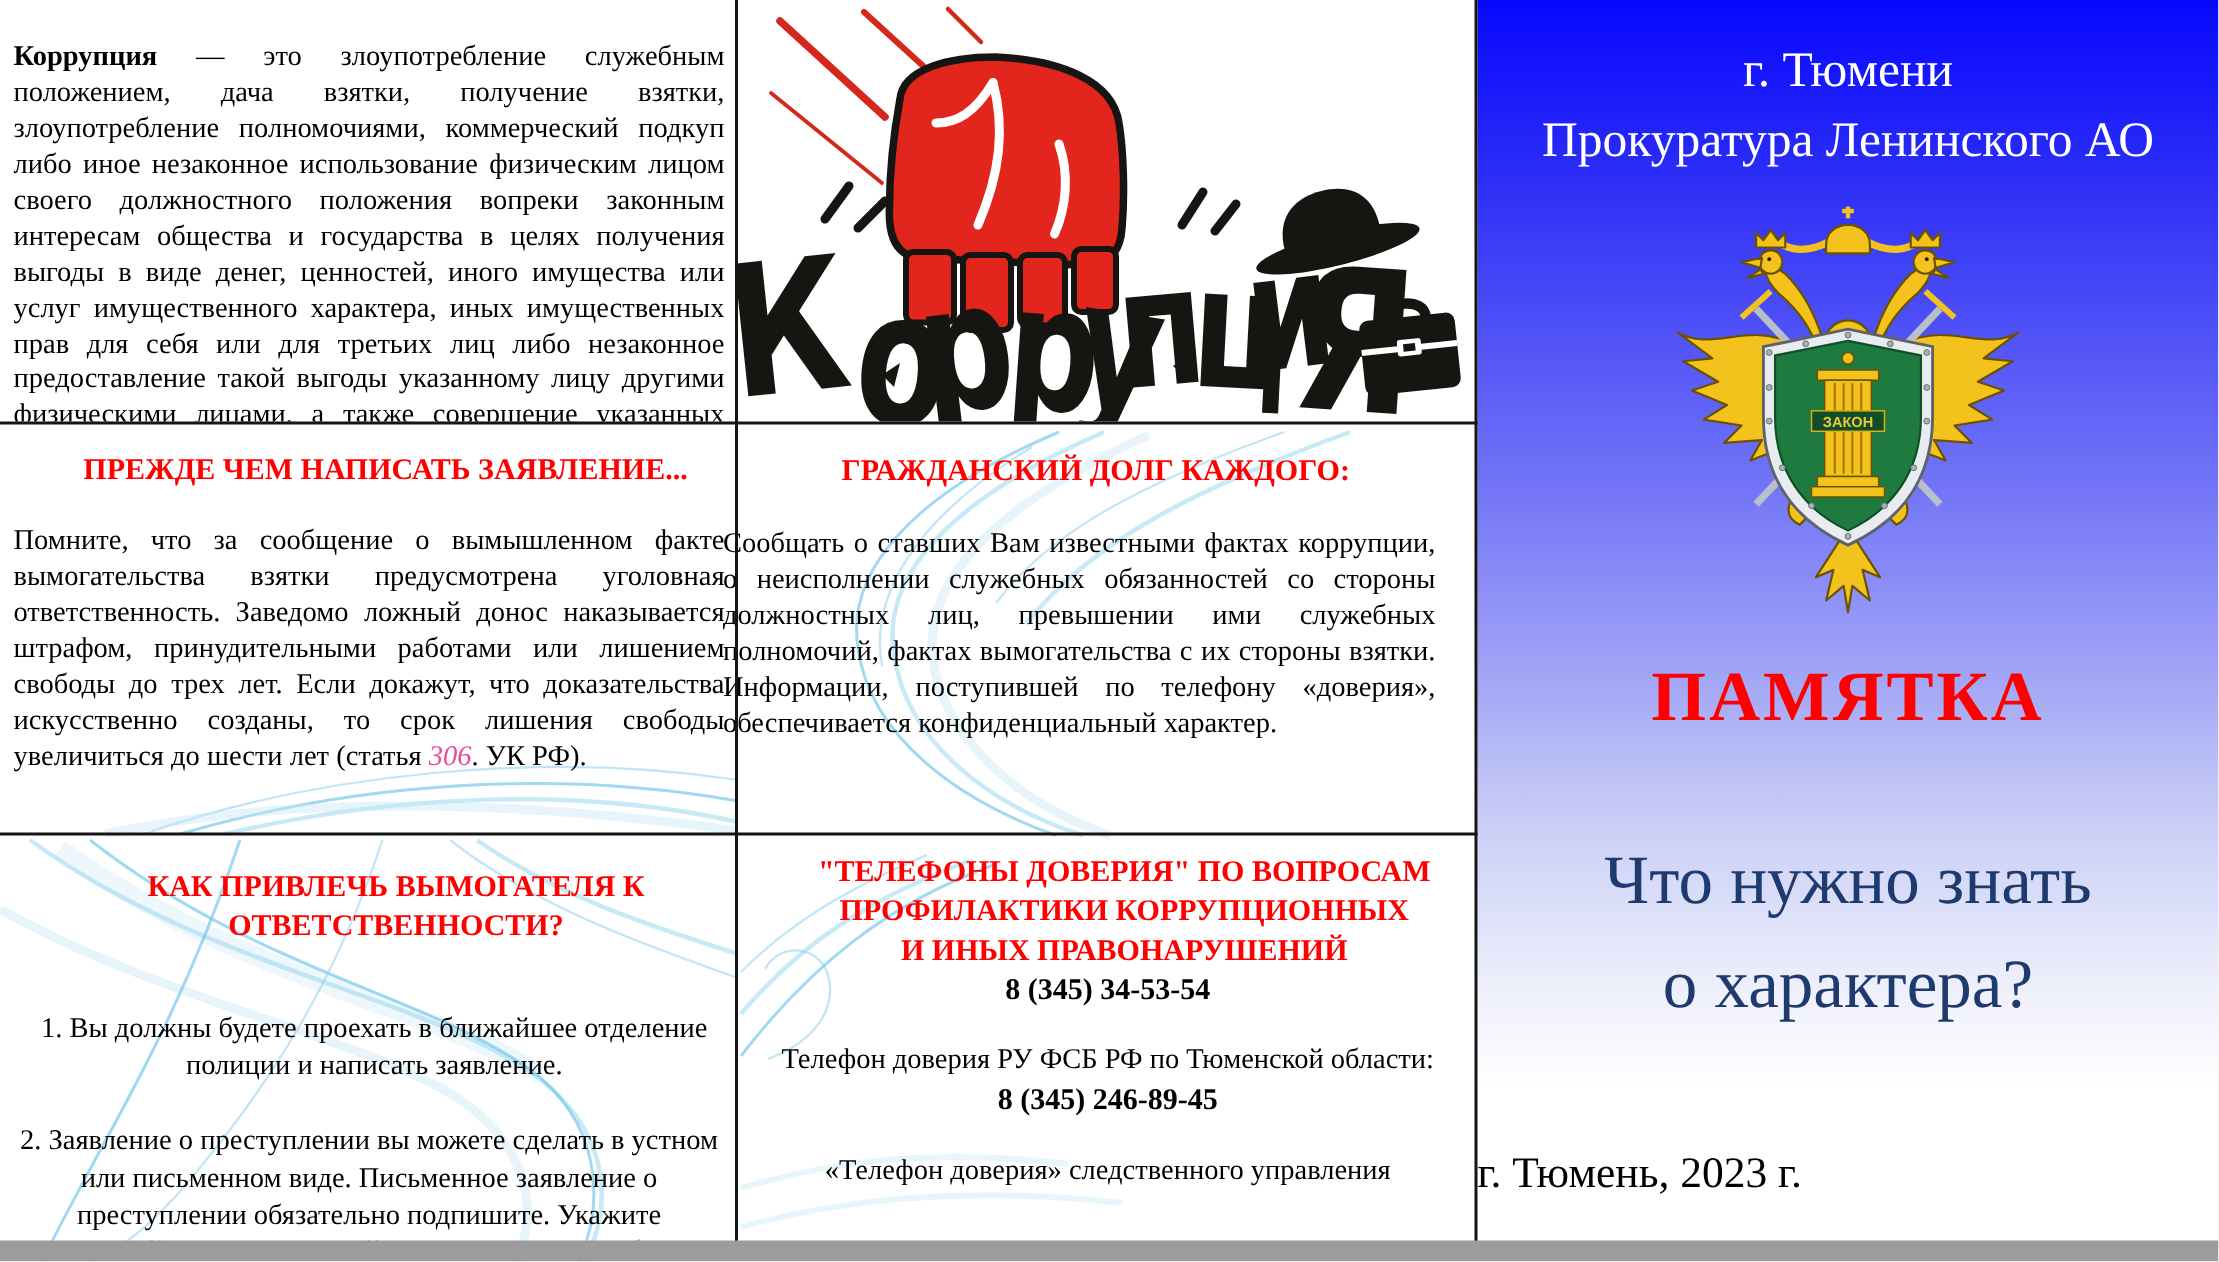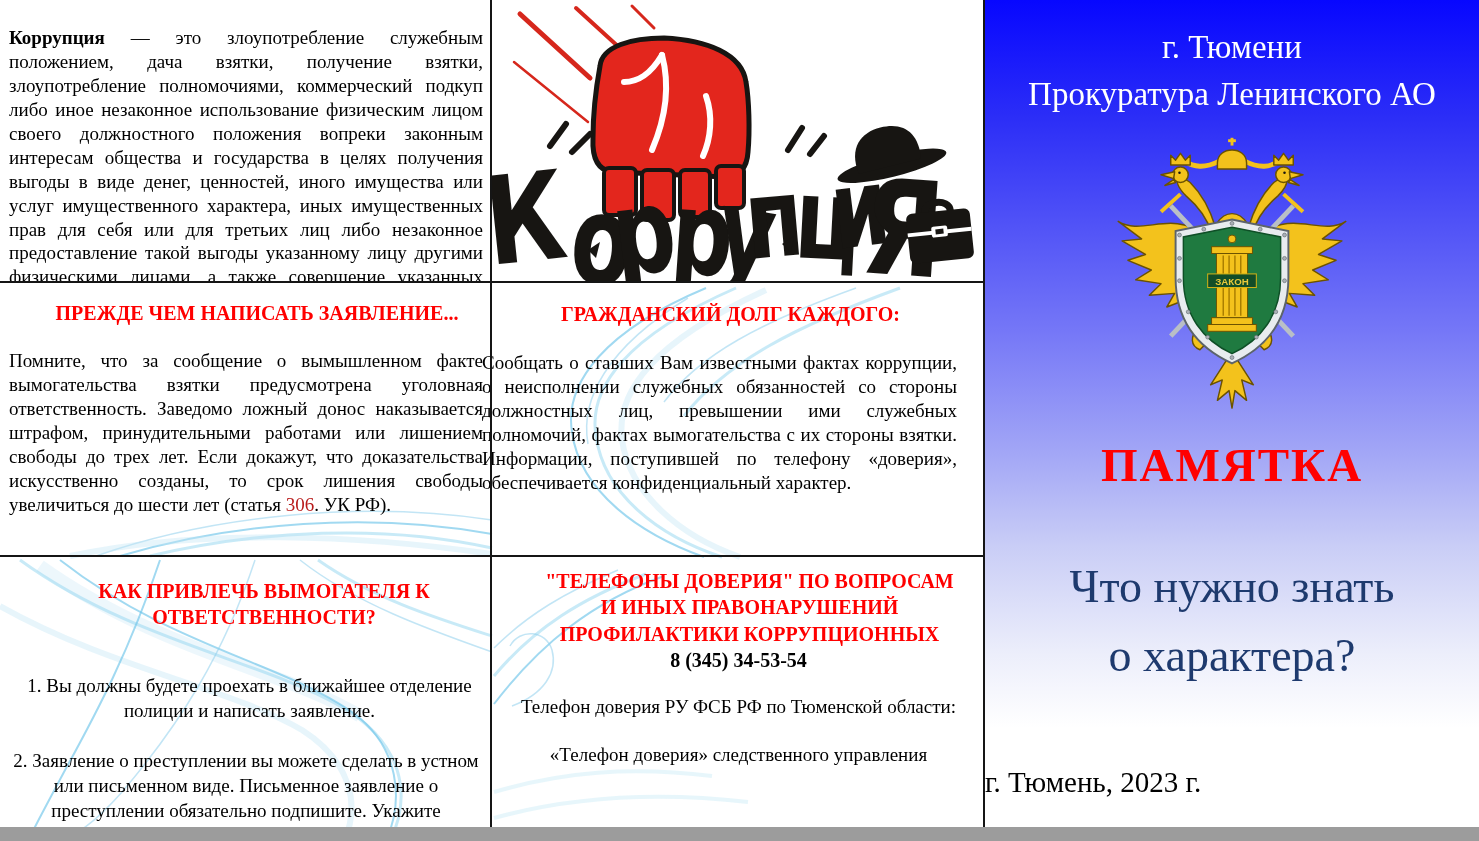--- a/index.html
+++ b/index.html
@@ -20,21 +20,21 @@
   .hline{left:0;width:985px;height:2px;}
   .h1{top:281px;} .h2{top:555px;}
   .graybar{position:absolute;left:0;top:827px;width:1479px;height:14px;background:#9c9c9c;z-index:5;}
   
   .red-head{color:#ff0000;font-weight:bold;font-size:20px;text-align:center;line-height:1.3;padding-left:22px;}
   .body-just{font-size:19px;line-height:1.26;text-align:justify;}
   .c-def .body-just{padding:7px 9px 0 9px;}
   .lead-bold{font-weight:bold;}
   .c-before .red-head{margin-top:17px;}
   .c-before .body-just{margin-top:23px;padding:0 9px;}
-  .article-num{color:#b91c1c;}
+  .article-num{color:#ec4899;font-style:italic;}
   .c-how .red-head{margin-top:21px;padding:0 20px;margin-left:36px;}
   .how-item{font-size:19px;line-height:1.3;text-align:center;padding:0 12px;}
   .how-item.i1{margin-top:44px;padding-left:19px;}
   .how-item.i2{margin-top:26px;}
   .c-duty .red-head{margin-top:18px;}
   .c-duty .body-just{margin-top:24px;padding:0 9px;}
   .c-phones .red-head{margin-top:11px;line-height:1.32;}
   .ph-label{font-size:19px;text-align:center;line-height:1.3;}
   .ph-num{font-size:20px;font-weight:bold;text-align:center;line-height:1.3;}
   .mt14{margin-top:13px;} .mt24{margin-top:22px;}
@@ -176,25 +176,26 @@
   </section>
 
   <section class="cell c-duty">
     <div class="red-head">ГРАЖДАНСКИЙ ДОЛГ КАЖДОГО:</div>
     <p class="body-just">Сообщать о ставших Вам известными фактах коррупции, о неисполнении служебных обязанностей со стороны должностных лиц, превышении ими служебных полномочий, фактах вымогательства с их стороны взятки. Информации, поступившей по телефону «доверия», обеспечивается конфиденциальный характер.</p>
   </section>
 
   <section class="cell c-phones">
     <div class="red-head">
       <div>"ТЕЛЕФОНЫ ДОВЕРИЯ" ПО ВОПРОСАМ</div>
+      <div>ПРОФИЛАКТИКИ КОРРУПЦИОННЫХ</div>
       <div>И ИНЫХ ПРАВОНАРУШЕНИЙ</div>
-      <div>ПРОФИЛАКТИКИ КОРРУПЦИОННЫХ</div>
     </div>
     <div class="ph-num">8 (345) 34-53-54</div>
     <div class="ph-label mt24">Телефон доверия РУ ФСБ РФ по Тюменской области:</div>
+    <div class="ph-num">8 (345) 246-89-45</div>
     <div class="ph-block">
       <div>«Телефон доверия» следственного управления</div>
 
     </div>
   </section>
 
   <section class="panel">
     <div class="org">
       <div>г. Тюмени</div>
       <div>Прокуратура Ленинского АО</div>

